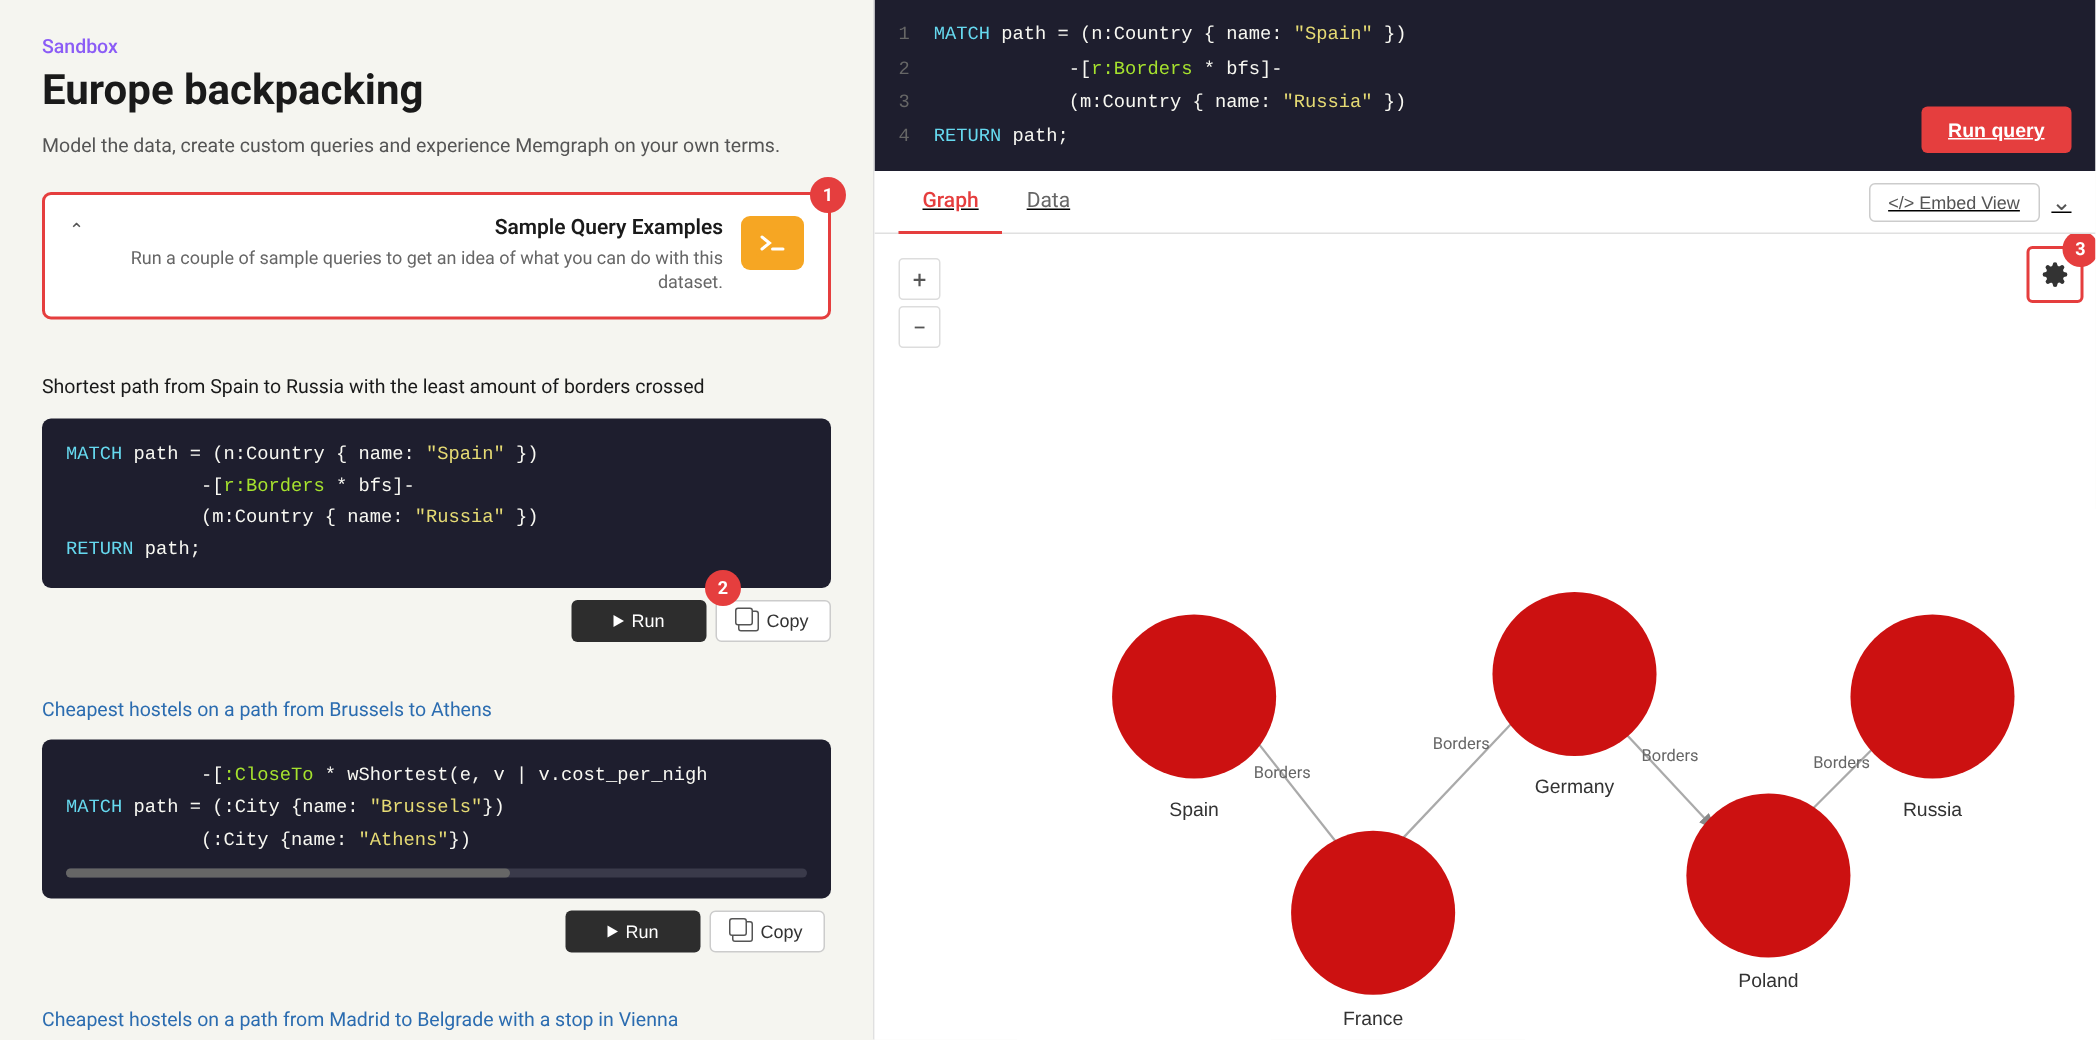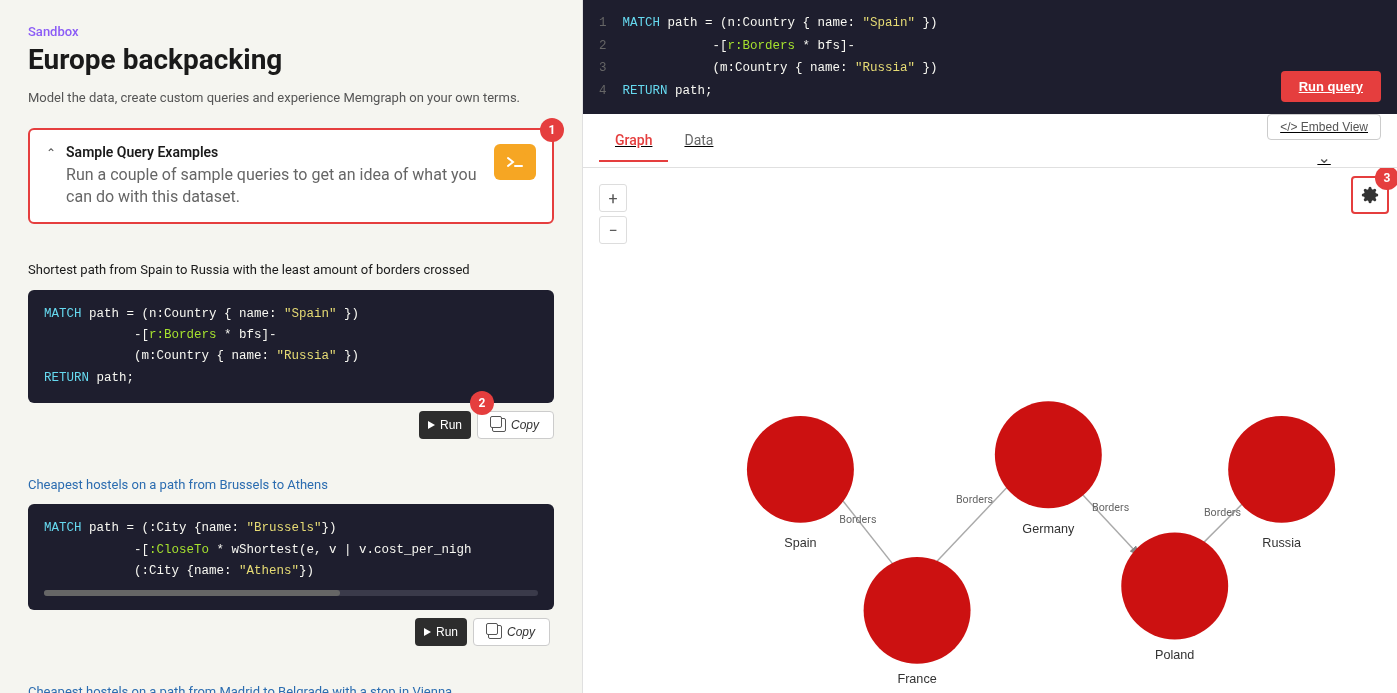--- a/index.html
+++ b/index.html
@@ -57,31 +57,32 @@
     .sample-query-box .chevron {
       color: #555;
       font-size: 12px;
       margin-right: 10px;
       margin-top: 2px;
       cursor: pointer;
     }
 
     .sample-query-content {
       flex: 1;
+      text-align: right;
     }
 
     .sample-query-title {
       font-size: 14px;
       font-weight: 600;
       color: #1a1a1a;
       margin-bottom: 4px;
     }
 
     .sample-query-subtitle {
-      font-size: 16px;
+      font-size: 12px;
       color: #666;
       line-height: 1.4;
     }
 
     .terminal-icon {
       width: 42px;
       height: 36px;
       background: #f6a623;
       border-radius: 6px;
       display: flex;
@@ -147,40 +148,39 @@
       gap: 6px;
       margin-bottom: 14px;
       padding-right: 4px;
     }
 
     .btn-run {
       background: #2d2d2d;
       color: white;
       border: none;
       border-radius: 4px;
-      padding: 6px 9px;
+      padding: 6px 28px;
       font-size: 12px;
       cursor: pointer;
       display: flex;
       align-items: center;
       gap: 5px;
     }
 
     .btn-copy {
       background: white;
       color: #333;
       border: 1px solid #ccc;
       border-radius: 4px;
       padding: 6px 14px;
       font-size: 12px;
       cursor: pointer;
       display: flex;
       align-items: center;
       gap: 5px;
-      font-style: italic;
     }
 
     .btn-copy-icon {
       width: 14px;
       height: 14px;
       border: 1.5px solid #555;
       border-radius: 2px;
       position: relative;
       display: inline-block;
     }
@@ -333,21 +333,20 @@
       color: #e53e3e;
       border-bottom: 2px solid #e53e3e;
       font-weight: 500;
     }
 
     .tabs-right {
       margin-left: auto;
       display: flex;
       align-items: center;
       gap: 8px;
-      flex-direction: column;
     }
 
     .embed-view-btn {
       display: flex;
       align-items: center;
       gap: 6px;
       border: 1px solid #ccc;
       border-radius: 4px;
       padding: 5px 12px;
       font-size: 12px;
@@ -480,22 +479,22 @@
     <button class="btn-copy">
       <span class="btn-copy-icon"></span>
       <span>Copy</span>
     </button>
   </div>
 
   <div class="link-text query-desc">Cheapest hostels on a path from Brussels to Athens</div>
 
   <div class="code-block">
     <div class="code-scroll">
+      <span class="code-line"><span class="prop">            -[</span><span class="rel-type">:CloseTo</span><span class="prop"> * wShortest(e, v | v.cost_per_nigh</span></span>
       <span class="code-line"><span class="kw">MATCH</span><span class="prop"> path = (:City {name: </span><span class="str">"Brussels"</span><span class="prop">})</span></span>
-      <span class="code-line"><span class="prop">            -[</span><span class="rel-type">:CloseTo</span><span class="prop"> * wShortest(e, v | v.cost_per_nigh</span></span>
       <span class="code-line"><span class="prop">            (:City {name: </span><span class="str">"Athens"</span><span class="prop">})</span></span>
     </div>
     <div class="code-scrollbar">
       <div class="code-scrollbar-thumb"></div>
     </div>
   </div>
 
   <div class="code-actions">
     <button class="btn-run">
       <span class="play-icon"></span>

